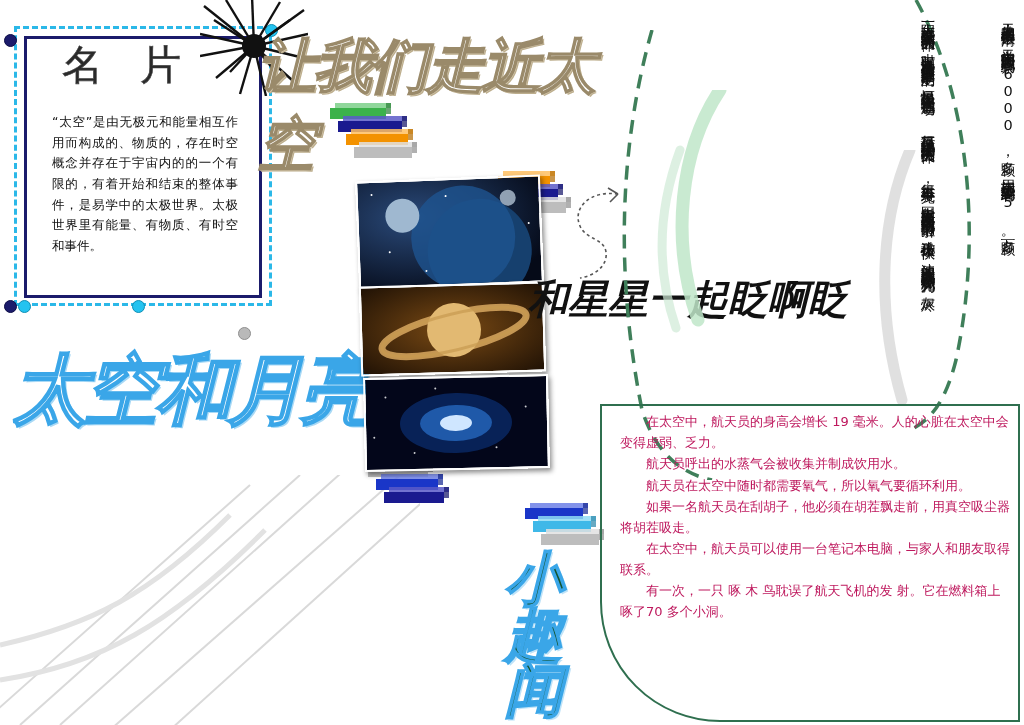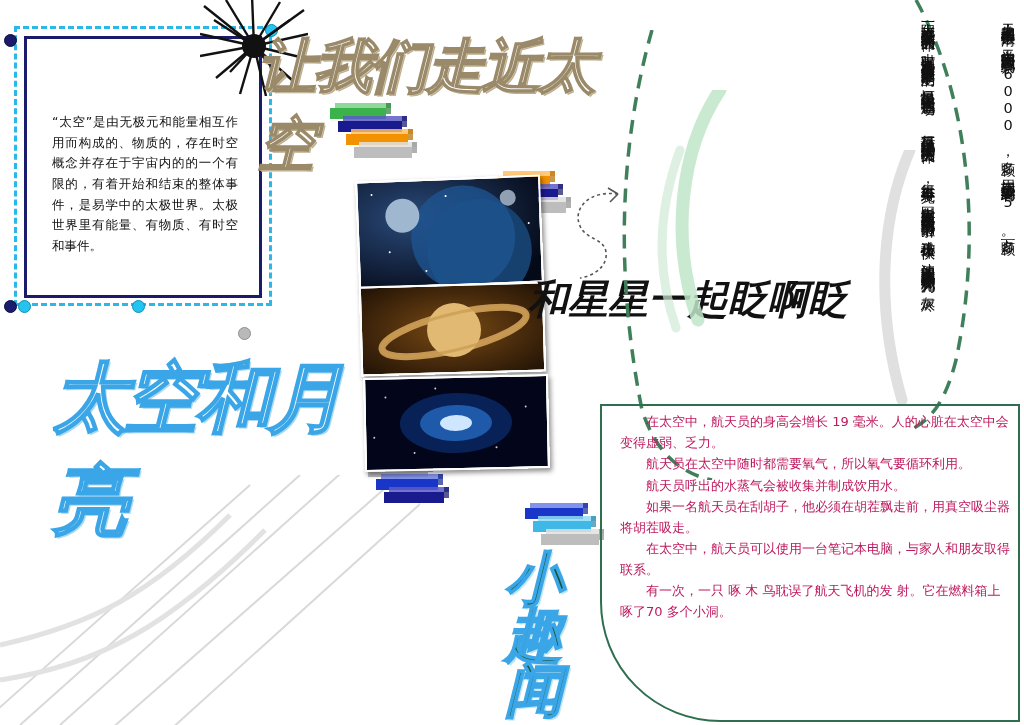--- a/index.html
+++ b/index.html
@@ -224,20 +224,21 @@
   <div id="namecard-frame" class="abs"></div>
   <div id="namecard-inner" class="abs"></div>
 
   <div class="abs handle dark" style="left:4px; top:34px;"></div>
   <div class="abs handle dark" style="left:4px; top:300px;"></div>
   <div class="abs handle" style="left:18px; top:300px;"></div>
   <div class="abs handle" style="left:265px; top:24px;"></div>
   <div class="abs handle gray" style="left:238px; top:327px;"></div>
   <div class="abs handle" style="left:132px; top:300px;"></div>
 
+  <div id="namecard-title" class="abs">名 片</div>
   <div id="namecard-body" class="abs">“太空”是由无极元和能量相互作用而构成的、物质的，存在时空概念并存在于宇宙内的的一个有限的，有着开始和结束的整体事件，是易学中的太极世界。太极世界里有能量、有物质、有时空和事件。</div>
 
   <svg id="starburst" class="abs" viewBox="0 0 108 96">
     <g stroke="#111" stroke-width="2.4">
       <line x1="54" y1="46" x2="4" y2="6"></line>
       <line x1="54" y1="46" x2="26" y2="0"></line>
       <line x1="54" y1="46" x2="52" y2="-4"></line>
       <line x1="54" y1="46" x2="80" y2="2"></line>
       <line x1="54" y1="46" x2="104" y2="10"></line>
       <line x1="54" y1="46" x2="108" y2="34"></line>
@@ -254,21 +255,21 @@
       <line x1="54" y1="46" x2="74" y2="70"></line>
     </g>
     <circle cx="54" cy="46" r="12" fill="#111"></circle>
   </svg>
 
   <div id="wordart-top" class="abs">
     <div class="w2" style="left:0px; top:18px;">让我们走近太空</div>
   </div>
 
   <div id="wordart-space" class="abs">
-    <div class="w" style="left:0px; top:12px;margin-left:40px;">太空和月亮</div>
+    <div class="w" style="left:0px; top:4px;">太空和月亮</div>
   </div>
 
 
   <div class="bars" style="left:330px; top:108px; width:100px; height:60px;">
     <div class="bar" style="left:0; top:0; width:56px;">
         <div class="face" style="background:#3bb24a"></div>
         <div class="top" style="background:#7cd089"></div>
         <div class="side" style="background:#2a7f36"></div>
       </div>
     <div class="bar" style="left:8px; top:13px; width:64px;">
@@ -425,20 +426,20 @@
     <div class="vcol vtext" style="right:84px; top:6px; height:418px; width:300px;">太阳一样本身能发出光和热的天体。古时候人们认为这些天体的位置是固定不动的，恒星是像实际上它们也在运动。 行星是像地球一样绕太阳运行的天体。 行星本身不发光，因反射太阳光而发亮由于受地球引力的拉引，这种小天体快 速的闯入地球大气层剧烈燃烧并化为 灰烬。</div>
   </div>
 
   <div id="wordart-fun" class="abs">
     <div style="white-space:pre-line;">小趣闻</div>
   </div>
 
   <div id="funbox" class="abs"></div>
   <div id="funbox-text" class="abs">
     <p>在太空中，航天员的身高会增长 19 毫米。人的心脏在太空中会变得虚弱、乏力。</p>
+    <p>航天员呼出的水蒸气会被收集并制成饮用水。</p>
     <p>航天员在太空中随时都需要氧气，所以氧气要循环利用。</p>
-    <p>航天员呼出的水蒸气会被收集并制成饮用水。</p>
     <p>如果一名航天员在刮胡子，他必须在胡茬飘走前，用真空吸尘器将胡茬吸走。</p>
     <p>在太空中，航天员可以使用一台笔记本电脑，与家人和朋友取得联系。</p>
     <p>有一次，一只 啄 木 鸟耽误了航天飞机的发 射。它在燃料箱上 啄了70 多个小洞。</p>
   </div>
 
 </div>
 
 </body></html>

